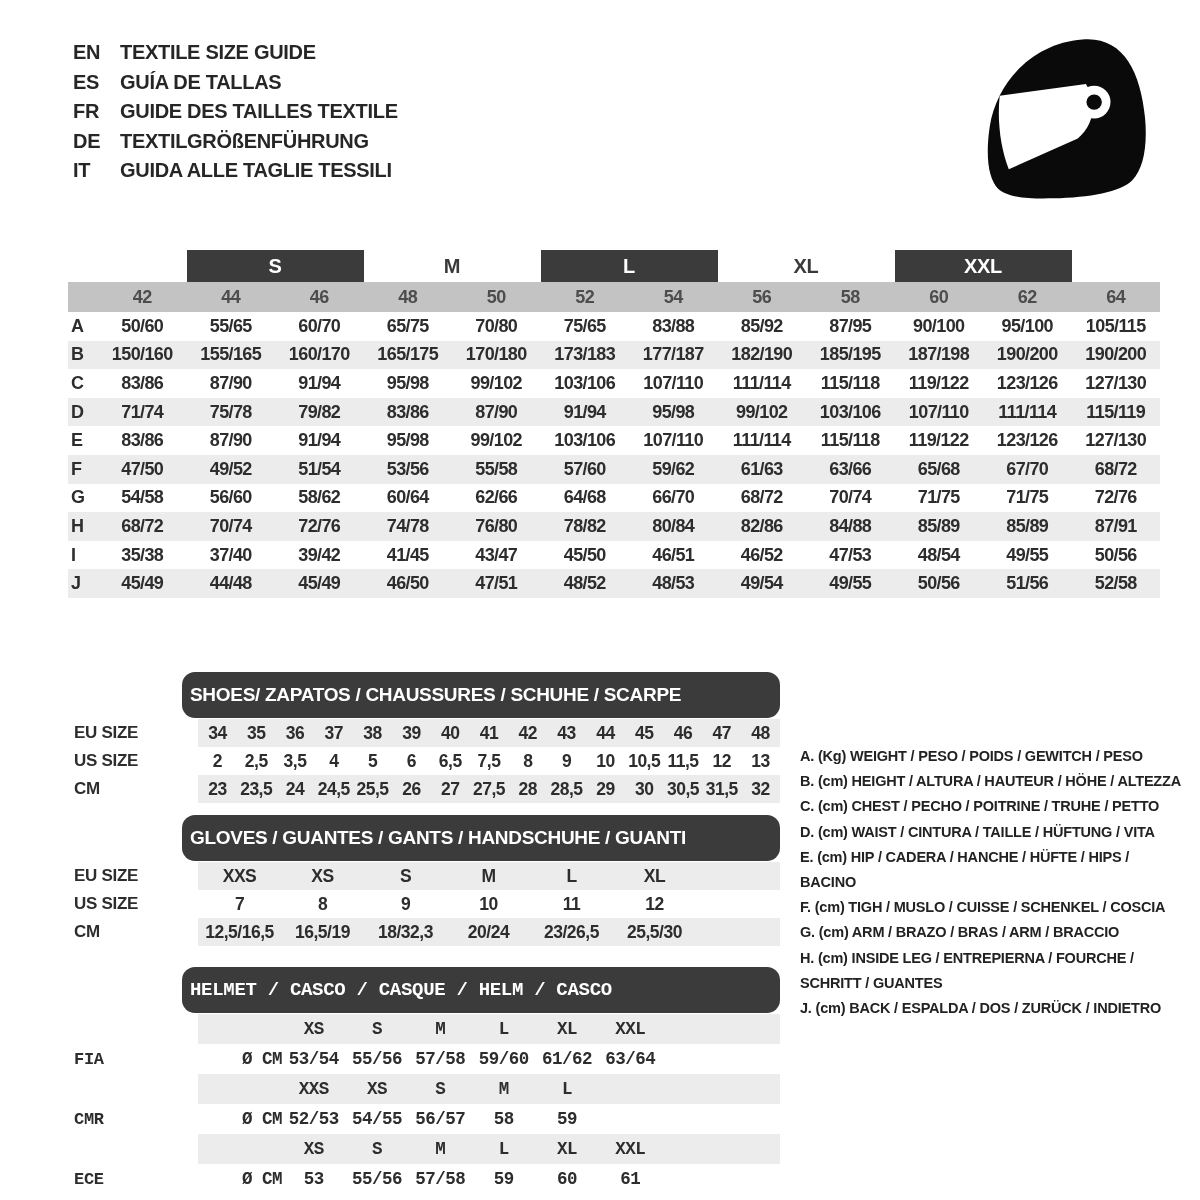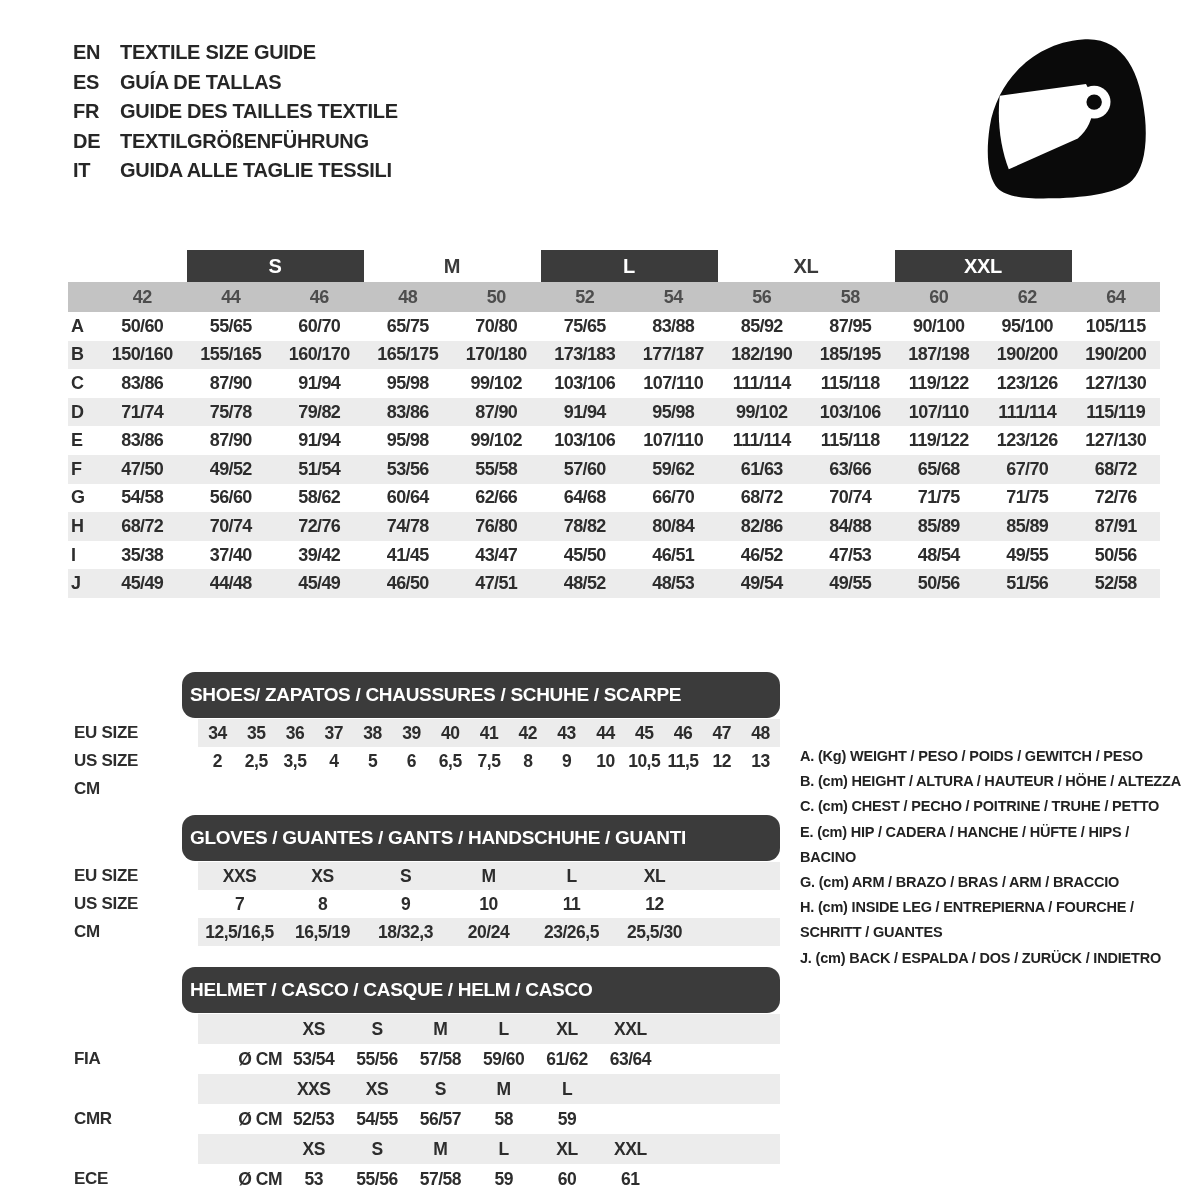--- a/index.html
+++ b/index.html
@@ -23,21 +23,21 @@
   .t-row{display:grid;grid-template-columns:30px repeat(12,1fr);height:28.6px;align-items:center;}
   .t-row.numbers{background:var(--band-gray);height:30px;}
   .t-row.numbers .t-cell{color:#4d4d4d;}
   .t-row.shaded{background:var(--stripe-gray);}
   .t-label{font-size:18px;font-weight:700;padding-left:3px;letter-spacing:-0.3px;}
   .t-cell{text-align:center;font-size:18px;font-weight:700;letter-spacing:-0.6px;white-space:nowrap;}
 
   
   .bottom-left{position:absolute;left:68px;top:672px;width:712px;}
   .block{margin-bottom:12px;}
-  .block.helmet-block{margin-top:21px;}
+  .block.helmet-block{margin-top:21px;font-family:Liberation Mono, monospace;}
   .bar{height:46px;margin-left:114px;background:var(--dark-bar);color:#fff;display:flex;align-items:center;
        padding-left:8px;font-size:19px;font-weight:700;letter-spacing:-0.3px;box-sizing:border-box;margin-bottom:1px;white-space:nowrap;border-radius:13px;}
   .b-row{display:flex;height:28px;gap:16px;}
   .helmet-block .b-row{height:30px;}
   .gutter{width:114px;display:flex;align-items:center;font-size:17px;font-weight:700;letter-spacing:-0.3px;padding-left:6px;box-sizing:border-box;}
   .cells{flex:1;display:grid;align-items:center;}
   .cells.shaded{background:var(--stripe-gray);}
   .cells.shoes{grid-template-columns:repeat(15,1fr);}
   .cells.gloves{grid-template-columns:repeat(6,1fr) 84px;}
   .cells.helmet{grid-template-columns:84px repeat(6,1fr) 118px;}
@@ -302,20 +302,37 @@
               <div class="b-cell">9</div>
               <div class="b-cell">10</div>
               <div class="b-cell">10,5</div>
               <div class="b-cell">11,5</div>
               <div class="b-cell">12</div>
               <div class="b-cell">13</div>
             </div>
           </div>
           <div class="b-row">
             <div class="gutter">CM</div>
+            <div class="cells shoes shaded">
+              <div class="b-cell">23</div>
+              <div class="b-cell">23,5</div>
+              <div class="b-cell">24</div>
+              <div class="b-cell">24,5</div>
+              <div class="b-cell">25,5</div>
+              <div class="b-cell">26</div>
+              <div class="b-cell">27</div>
+              <div class="b-cell">27,5</div>
+              <div class="b-cell">28</div>
+              <div class="b-cell">28,5</div>
+              <div class="b-cell">29</div>
+              <div class="b-cell">30</div>
+              <div class="b-cell">30,5</div>
+              <div class="b-cell">31,5</div>
+              <div class="b-cell">32</div>
+            </div>
           </div>
         </div>
     </section>
     <section class="block">
       <div class="bar">GLOVES / GUANTES / GANTS / HANDSCHUHE / GUANTI</div>
       <div id="gloves-rows">
           <div class="b-row">
             <div class="gutter">EU SIZE</div>
             <div class="cells gloves shaded">
               <div class="b-cell">XXS</div>
@@ -426,19 +443,21 @@
             </div>
           </div>
         </div>
     </section>
   </div>
 
   <div class="legend" id="legend">
       <div class="legend-item">A. (Kg) WEIGHT / PESO / POIDS / GEWITCH / PESO</div>
       <div class="legend-item">B. (cm) HEIGHT / ALTURA / HAUTEUR / HÖHE / ALTEZZA</div>
       <div class="legend-item">C. (cm) CHEST / PECHO / POITRINE / TRUHE / PETTO</div>
+      <div class="legend-item">D. (cm) WAIST / CINTURA / TAILLE / HÜFTUNG / VITA</div>
       <div class="legend-item">E. (cm) HIP / CADERA / HANCHE / HÜFTE / HIPS / BACINO</div>
+      <div class="legend-item">F. (cm) TIGH / MUSLO / CUISSE / SCHENKEL / COSCIA</div>
       <div class="legend-item">G. (cm) ARM / BRAZO / BRAS / ARM / BRACCIO</div>
       <div class="legend-item">H. (cm) INSIDE LEG / ENTREPIERNA / FOURCHE / SCHRITT / GUANTES</div>
       <div class="legend-item">J. (cm) BACK / ESPALDA / DOS / ZURÜCK / INDIETRO</div>
     </div>
 
 </div>
 
 </body></html>

